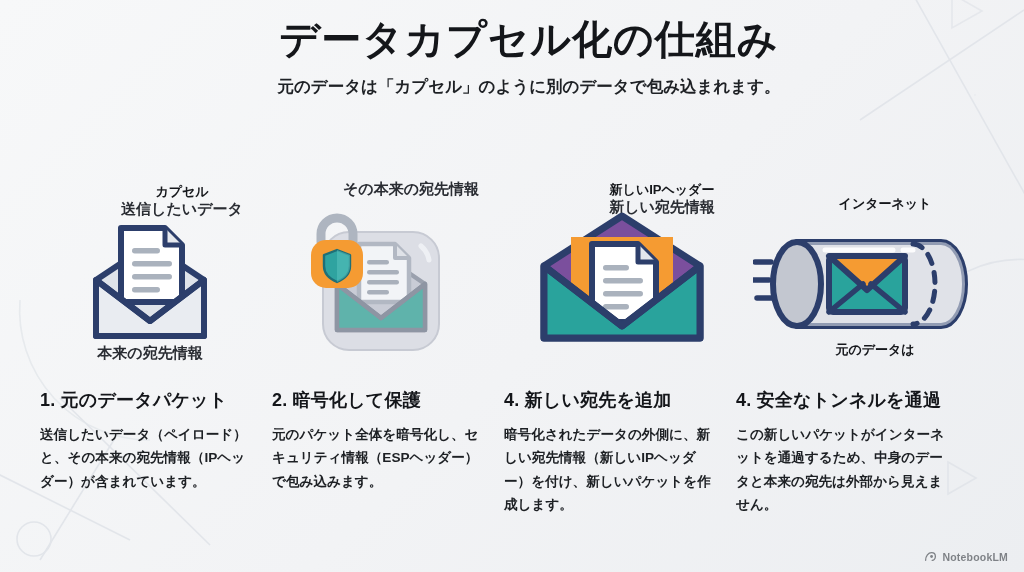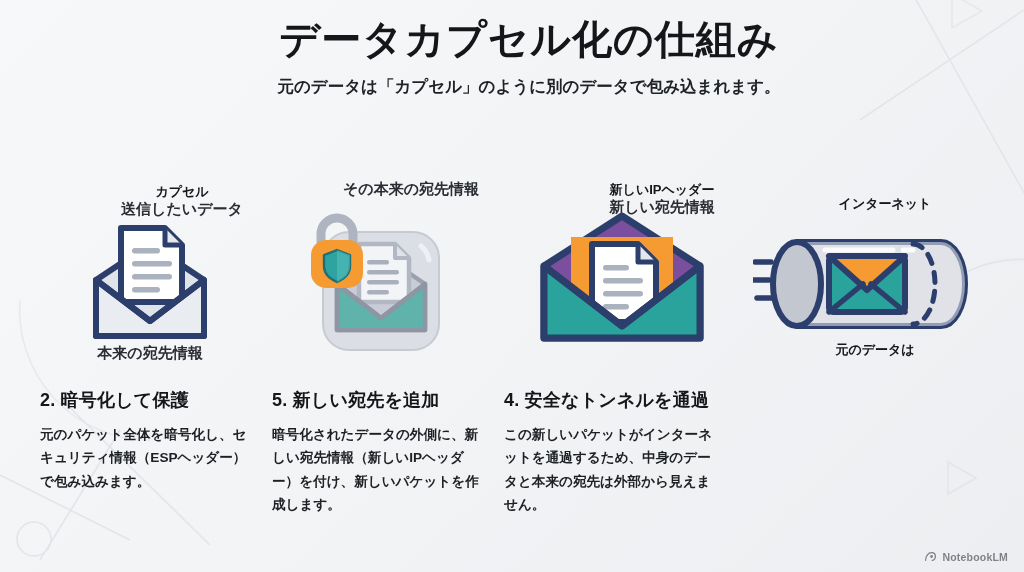--- a/index.html
+++ b/index.html
@@ -287,25 +287,29 @@
 
       <div class="cap" style="top:160px; left:42px; width:160px;">
         <span class="cap-main">元のデータは</span>
         <span class="cap-sub"></span>
       </div>
     </div>
   </div>
 
   <div class="cols">
     <div class="col">
+      <div class="col-head">1. 元のデータパケット</div>
+      <div class="col-body">送信したいデータ（ペイロード）と、その本来の宛先情報（IPヘッダー）が含まれています。</div>
+    </div>
+    <div class="col">
       <div class="col-head">2. 暗号化して保護</div>
       <div class="col-body">元のパケット全体を暗号化し、セキュリティ情報（ESPヘッダー）で包み込みます。</div>
     </div>
     <div class="col">
-      <div class="col-head">5. 新しい宛先を追加</div>
+      <div class="col-head">4. 新しい宛先を追加</div>
       <div class="col-body">暗号化されたデータの外側に、新しい宛先情報（新しいIPヘッダー）を付け、新しいパケットを作成します。</div>
     </div>
     <div class="col">
       <div class="col-head">4. 安全なトンネルを通過</div>
       <div class="col-body">この新しいパケットがインターネットを通過するため、中身のデータと本来の宛先は外部から見えません。</div>
     </div>
   </div>
 
   <div class="footer">
     <svg width="13" height="13" viewBox="0 0 24 24">

